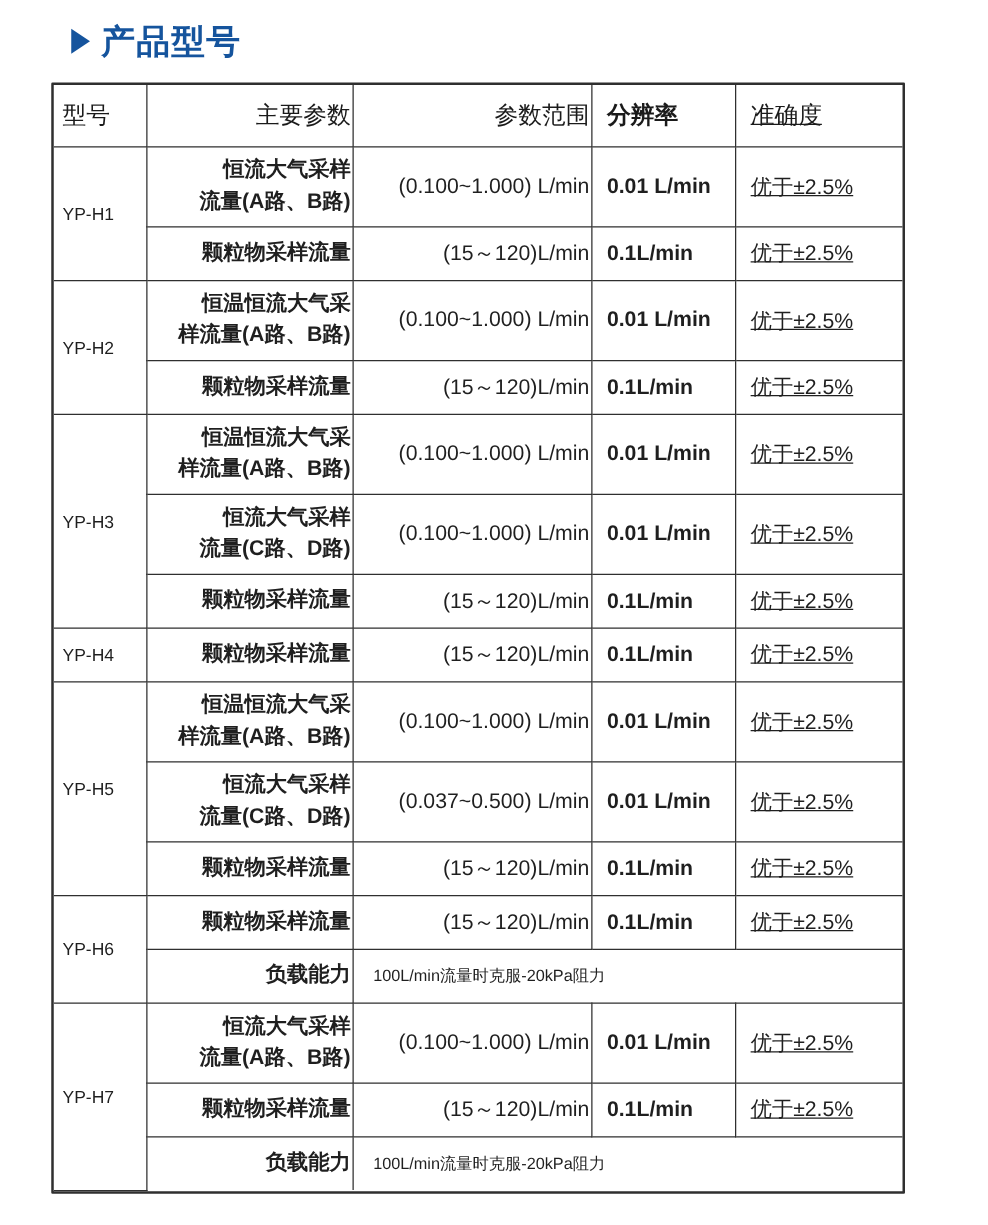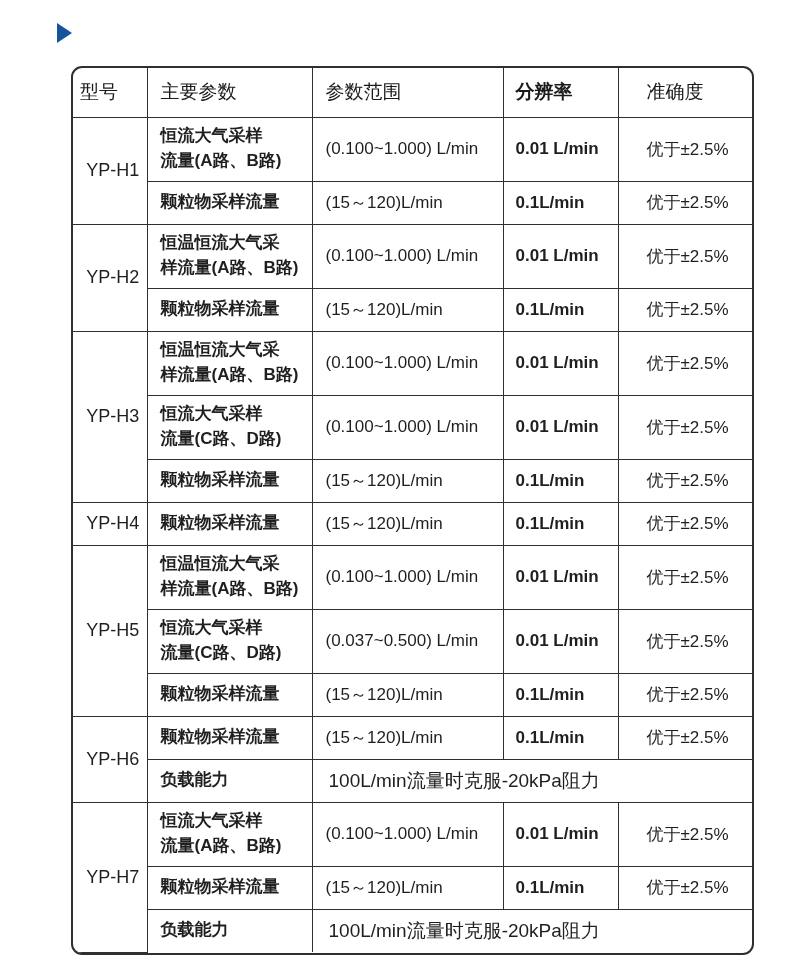--- a/index.html
+++ b/index.html
@@ -15,24 +15,24 @@
   .tri{
     width:0;height:0;
     border-top:10px solid transparent;
     border-bottom:10px solid transparent;
     border-left:15px solid #15549d;
   }
   .page-title{
     font-size:27px;font-weight:700;color:#15549d;letter-spacing:1px;
   }
   .table-wrap{
-    margin:14px 0 0 71px;
+    margin:14px 0 0 41px;
     width:683px;
     border:2px solid #2f2f2f;
-    border-radius:11px;
+    border-radius:1px;
     overflow:hidden;
     box-sizing:border-box;
   }
   table{
     border-collapse:collapse;
     table-layout:fixed;
     width:100%;
   }
   th,td{
     border:1.5px solid #2f2f2f;
@@ -54,34 +54,35 @@
   th{font-size:19px;font-weight:500;color:#1a1a1a;}
   td{font-size:17px;}
 
   .c0{width:74px;}
   .c1{width:165px;}
   .c2{width:191px;}
   .c3{width:115px;}
   .c4{width:138px;}
 
   th.c0, td.model-cell{padding-left:7px;}
-  th.c1, td.param-cell{padding-left:13px;}
-  th.c2, td.range-cell{padding-left:13px;}
+  th.c1, td.param-cell{padding-left:13px;text-align:right;}
+  th.c2, td.range-cell{padding-left:13px;text-align:right;}
   th.c3, td.resolution-cell{padding-left:12px;font-weight:bold;}
-  th.c4, td.accuracy-cell{padding-left:28px;}
-
-  td.model-cell{font-size:18px;text-align:center;}
+  th.c4, td.accuracy-cell{padding-left:12px;text-decoration:underline;}
+
+  td.model-cell{font-size:14px;}
   td.param-cell{white-space:pre-line;line-height:1.45;font-weight:bold;}
-  td.merged-cell{padding-left:16px;font-size:19px;}
+  td.merged-cell{padding-left:16px;font-size:13px;}
 </style>
 </head>
 <body>
 
 <div class="title-row">
   <span class="tri"></span>
+  <span class="page-title">产品型号</span>
 </div>
 
 <div class="table-wrap">
   <table>
     <colgroup>
       <col class="c0">
         <col class="c1">
         <col class="c2">
         <col class="c3">
         <col class="c4">

